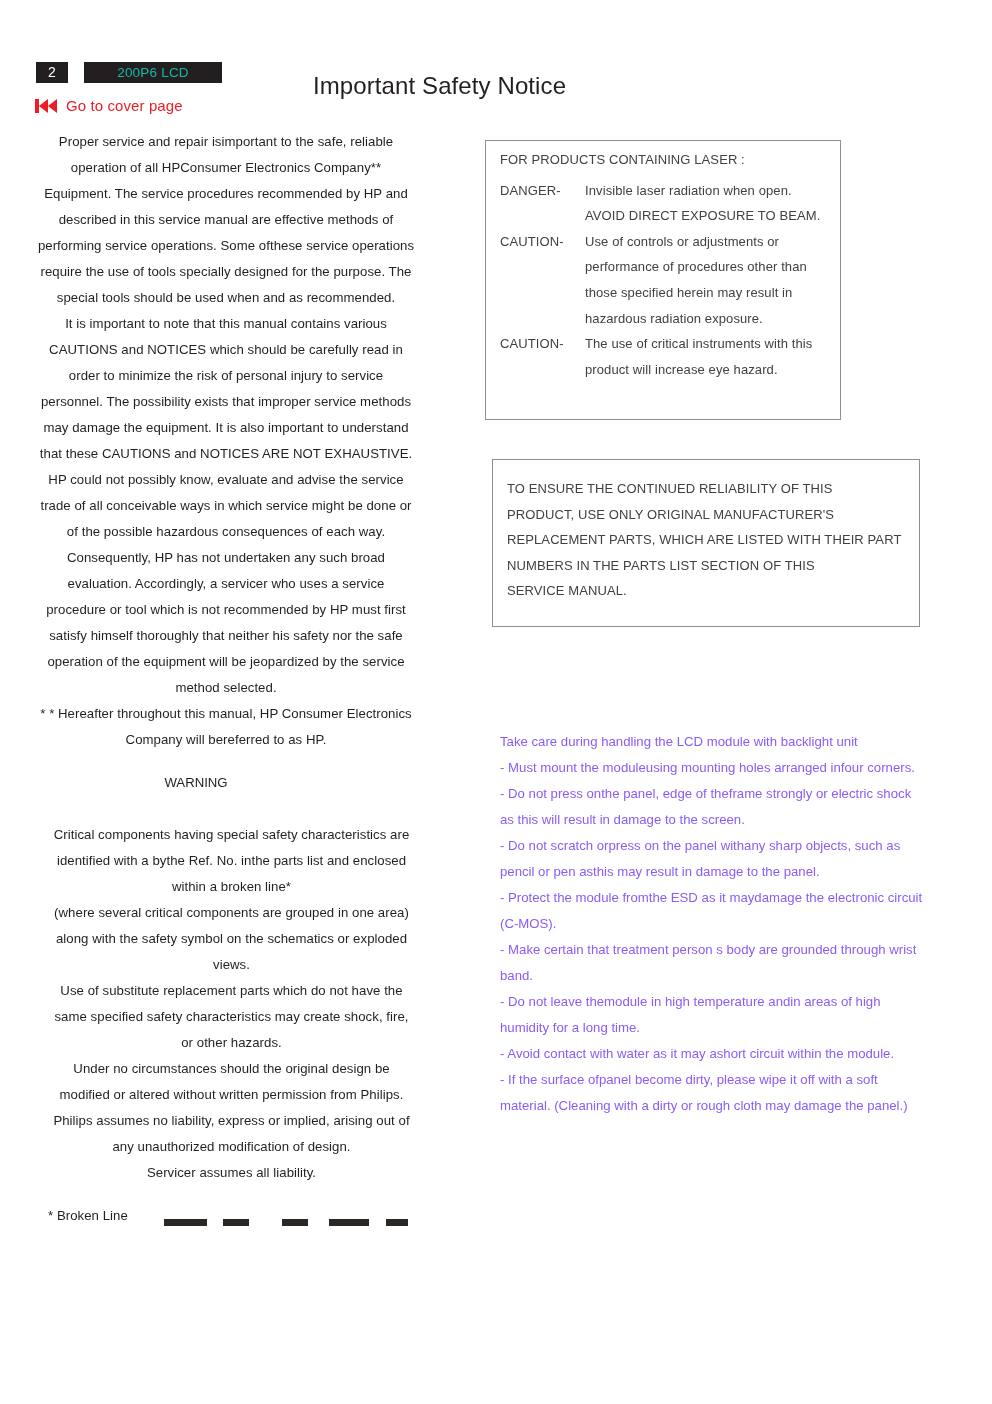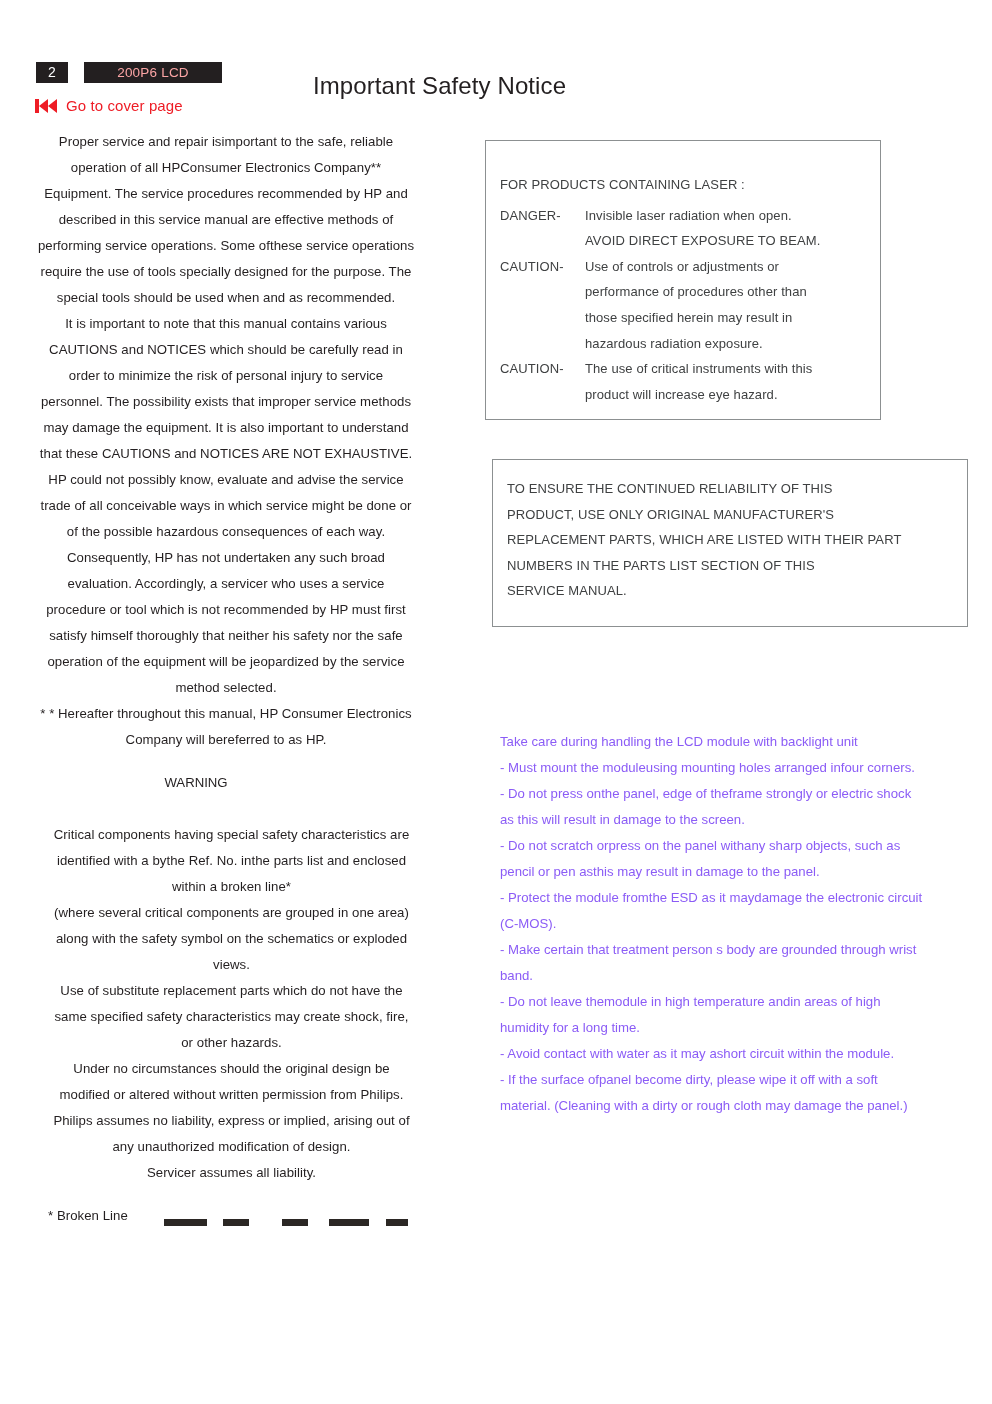--- a/index.html
+++ b/index.html
@@ -37,21 +37,21 @@
     text-align: center;
     letter-spacing: 0.2px;
   }
   #model-badge {
     position: absolute;
     left: 84px;
     top: 62px;
     width: 138px;
     height: 21px;
     background: #231f20;
-    color: #fca5a5;
+    color: #14b8a6;
     font-size: 13.5px;
     line-height: 21px;
     text-align: center;
     letter-spacing: 0.2px;
   }
   #page-title {
     position: absolute;
     left: 313px;
     top: 56px;
     font-size: 24px;
@@ -170,28 +170,28 @@
   
   .notice-box {
     position: absolute;
     border: 1px solid #8c9091;
     box-sizing: border-box;
     background: #ffffff;
   }
   #laser-box {
     left: 0px;
     top: 11px;
-    width: 396px;
+    width: 356px;
     height: 280px;
-    padding: 31px 0 0 14px;
+    padding: 6px 0 0 14px;
   }
   #parts-box {
     left: 7px;
     top: 330px;
-    width: 476px;
+    width: 428px;
     height: 168px;
     padding: 16px 0 0 14px;
   }
   .box-text {
     font-size: 13px;
     line-height: 25.6px;
     color: #3f4142;
     letter-spacing: 0.1px;
   }
   .laser-row {

